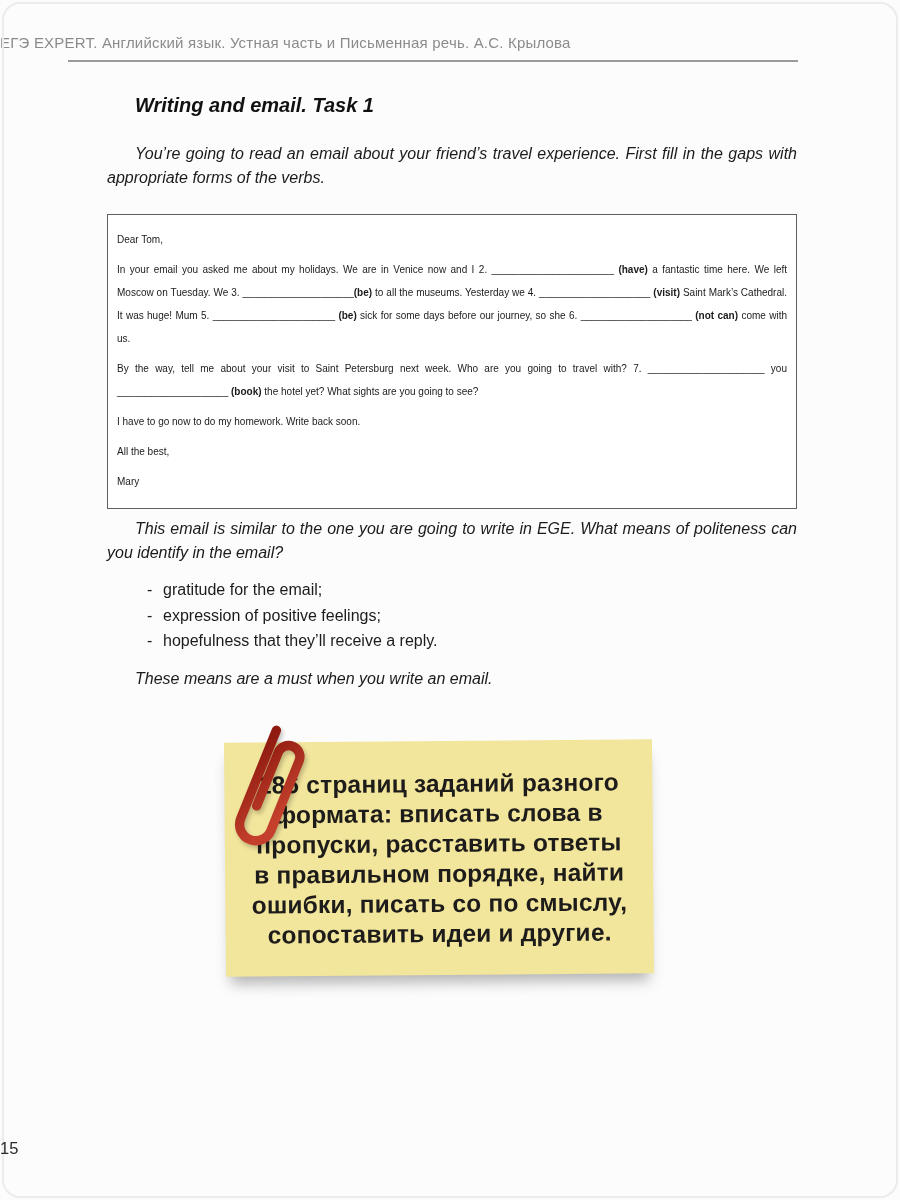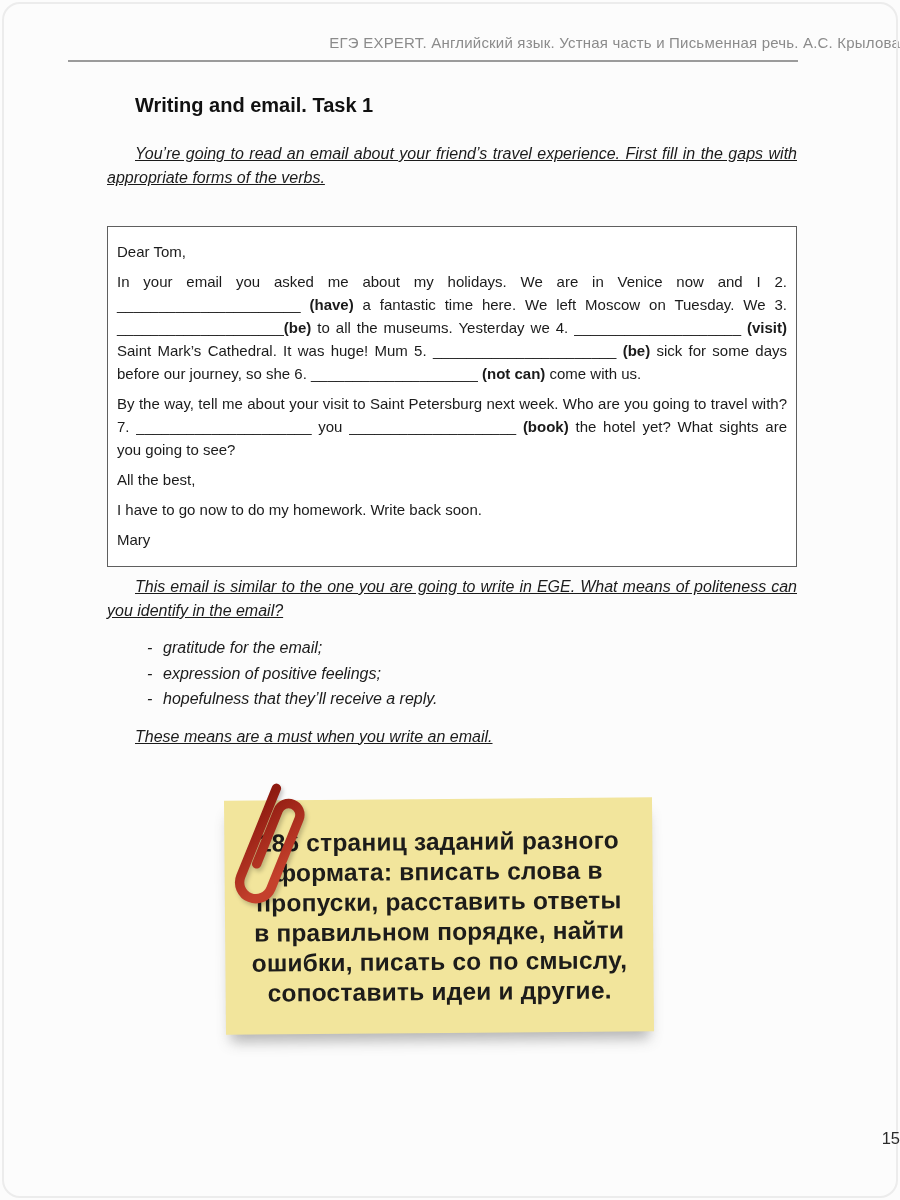--- a/index.html
+++ b/index.html
@@ -10,55 +10,55 @@
     color:#1b1b1b;
     position:relative;
     overflow:hidden;
   }
   .photo-frame{
     position:absolute;inset:2px;border:2px solid #ececec;border-radius:18px;
     pointer-events:none;
   }
   .header{
     margin-top:34px;
-    text-align:right;
+    text-align:left;
     font-size:15px;
     color:#8b8b8b;
     letter-spacing:.2px;
   }
   .rule{
     border:none;border-top:2px solid #9b9b9b;
     margin:9px 102px 0 68px;
   }
   .content{margin:0 103px 0 107px;}
   h1.title{
     font-size:20px;font-weight:bold;color:#111;
     margin:32px 0 0 28px;
+    font-style:italic;
   }
   p.instr{
     font-style:italic;
     font-size:16px;line-height:24px;
     text-indent:28px;
     text-align:justify;
     margin:25px 0 0 0;
-    text-decoration:underline;
   }
   .email-box{
-    margin-top:36px;
+    margin-top:24px;
     border:1.5px solid #5f5f5f;
     padding:6px 9px 8px 9px;
-    font-size:15px;line-height:23px;
+    font-size:10px;line-height:23px;
     background:#fff;
   }
   .email-box p{margin:7px 0;text-align:justify;}
   .email-box b{font-weight:bold;}
   ul.points{
     list-style:none;
     margin:12px 0 0 0;padding:0 0 0 40px;
-    font-style:italic;font-size:16px;line-height:25.5px;
+    font-size:16px;line-height:25.5px;
   }
   ul.points li .dash{display:inline-block;width:16px;}
   p.closing{margin-top:13px;}
   .note-wrap{
     position:relative;
     margin:50px 0 0 118px;
     width:428px;
   }
   .note{
     background:#f2e59c;
@@ -74,22 +74,22 @@
     white-space:nowrap;
     letter-spacing:.2px;
   }
   .clip{
     position:absolute;left:-4px;top:-24px;
     width:96px;height:150px;
     filter:drop-shadow(2px 3px 2px rgba(0,0,0,.22));
     z-index:2;
   }
   .page-number{
-    position:absolute;left:0;right:0;bottom:52px;
-    text-align:right;
+    position:absolute;left:0;right:0;bottom:42px;
+    text-align:left;
     font-size:16.5px;color:#2b2b2b;
   }
 </style>
 </head>
 <body>
 
 <div class="photo-frame"></div>
 
 <div class="header">ЕГЭ EXPERT. Английский язык. Устная часть и Письменная речь. А.С. Крылова</div>
 <hr class="rule">
@@ -97,22 +97,22 @@
 <div class="content">
 
   <h1 class="title">Writing and email. Task 1</h1>
 
   <p class="instr">You’re going to read an email about your friend’s travel experience. First fill in the gaps with appropriate forms of the verbs.</p>
 
   <div class="email-box" id="emailBox">
       <p><span>Dear Tom,</span></p>
       <p><span>In your email you asked me about my holidays. We are in Venice now and I 2. </span><span>______________________ </span><b>(have)</b><span> a fantastic time here. We left Moscow on Tuesday. We 3. </span><span>____________________</span><b>(be)</b><span> to all the museums. Yesterday we 4. </span><span>____________________ </span><b>(visit)</b><span> Saint Mark’s Cathedral. It was huge! Mum 5. </span><span>______________________ </span><b>(be)</b><span> sick for some days before our journey, so she 6. </span><span>____________________ </span><b>(not can)</b><span> come with us.</span></p>
       <p><span>By the way, tell me about your visit to Saint Petersburg next week. Who are you going to travel with? 7. </span><span>_____________________</span><span> you </span><span>____________________ </span><b>(book)</b><span> the hotel yet? What sights are you going to see?</span></p>
+      <p><span>I have to go now to do my homework. Write back soon.</span></p>
       <p><span>All the best,</span></p>
-      <p><span>I have to go now to do my homework. Write back soon.</span></p>
       <p><span>Mary</span></p>
     </div>
 
   <p class="instr" style="margin-top:8px;">This email is similar to the one you are going to write in EGE. What means of politeness can you identify in the email?</p>
 
   <ul class="points" id="pointList">
       <li><span class="dash">-</span><span>gratitude for the email;</span></li>
       <li><span class="dash">-</span><span>expression of positive feelings;</span></li>
       <li><span class="dash">-</span><span>hopefulness that they’ll receive a reply.</span></li>
     </ul>

